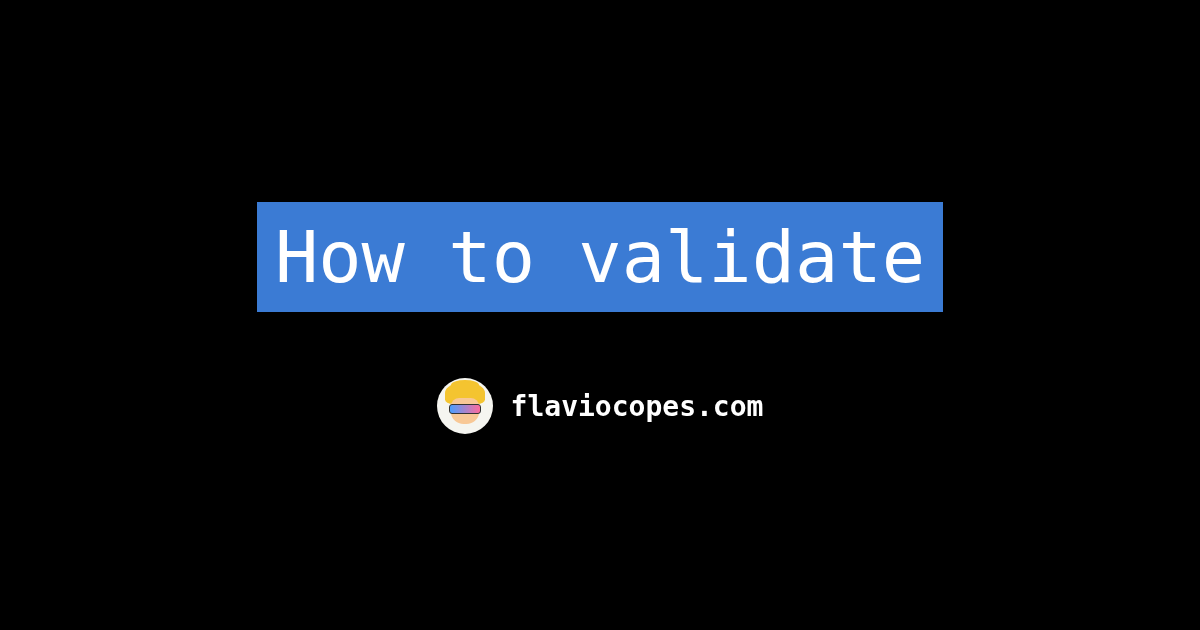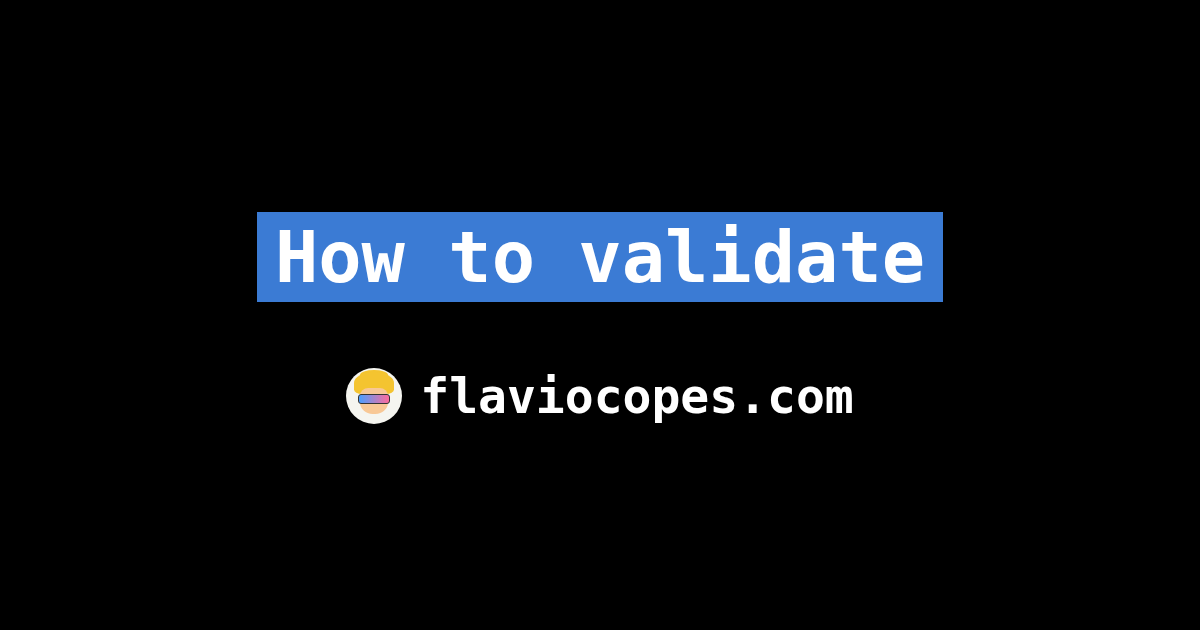--- a/index.html
+++ b/index.html
@@ -20,22 +20,22 @@
     }
     .title-container {
       text-align: center;
       margin-bottom: 60px;
     }
     .title-line {
       display: inline-block;
       background: #3b7bd4;
       color: #ffffff;
       font-size: 72px;
-      font-weight: bold;
-      padding: 4px 18px;
+      font-weight: normal;
+      padding: 14px 18px;
       margin: 6px 0;
       line-height: 1.15;
       letter-spacing: 0px;
     }
     .footer {
       display: flex;
       align-items: center;
       gap: 18px;
     }
     .avatar {
@@ -83,21 +83,21 @@
       top: 26px;
       left: 12px;
       right: 12px;
       height: 10px;
       background: linear-gradient(90deg, #4a9eff 0%, #ff6b9d 100%);
       border-radius: 3px;
       border: 1px solid #333;
     }
     .site-name {
       color: #ffffff;
-      font-size: 48px;
+      font-size: 28px;
       font-weight: bold;
       font-family: 'Menlo', 'Consolas', 'DejaVu Sans Mono', monospace;
     }
   </style>
 </head>
 <body>
 
 <div class="title-container">
   <div><span class="title-line">How to validate</span></div>
 </div>

